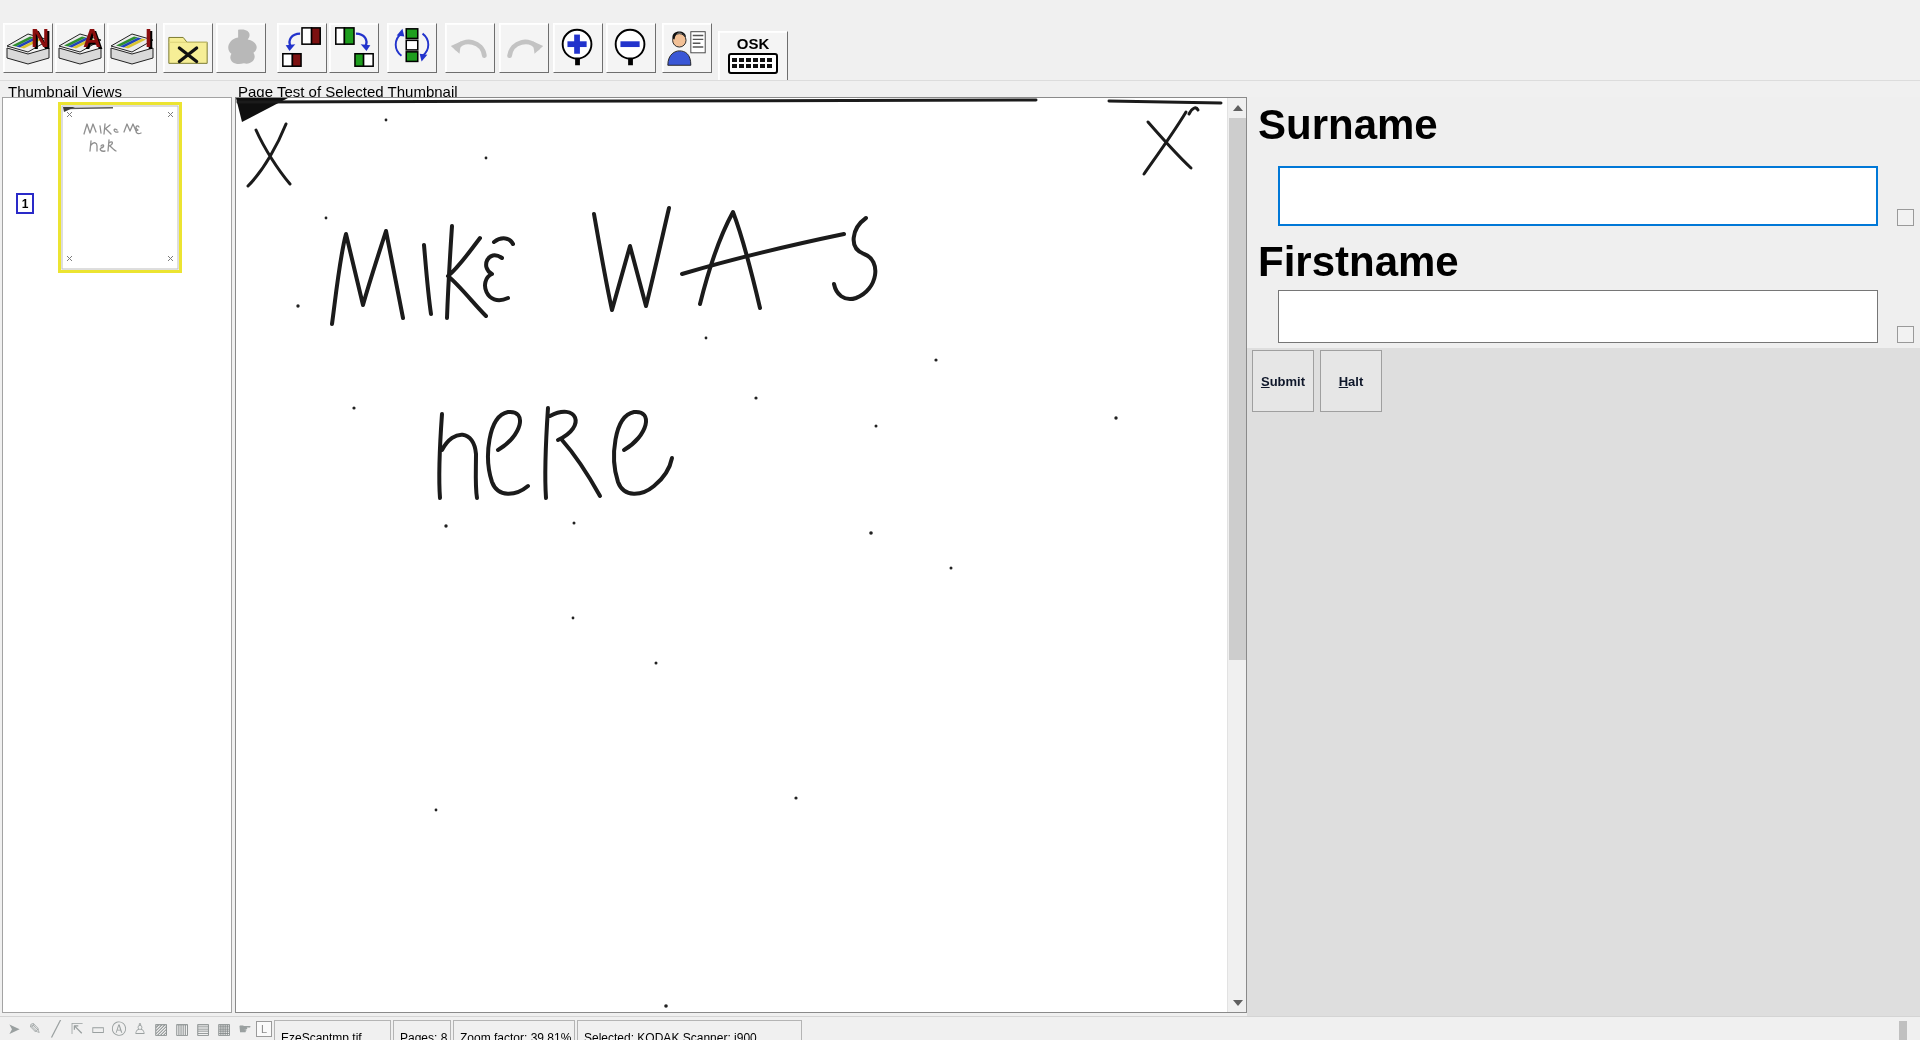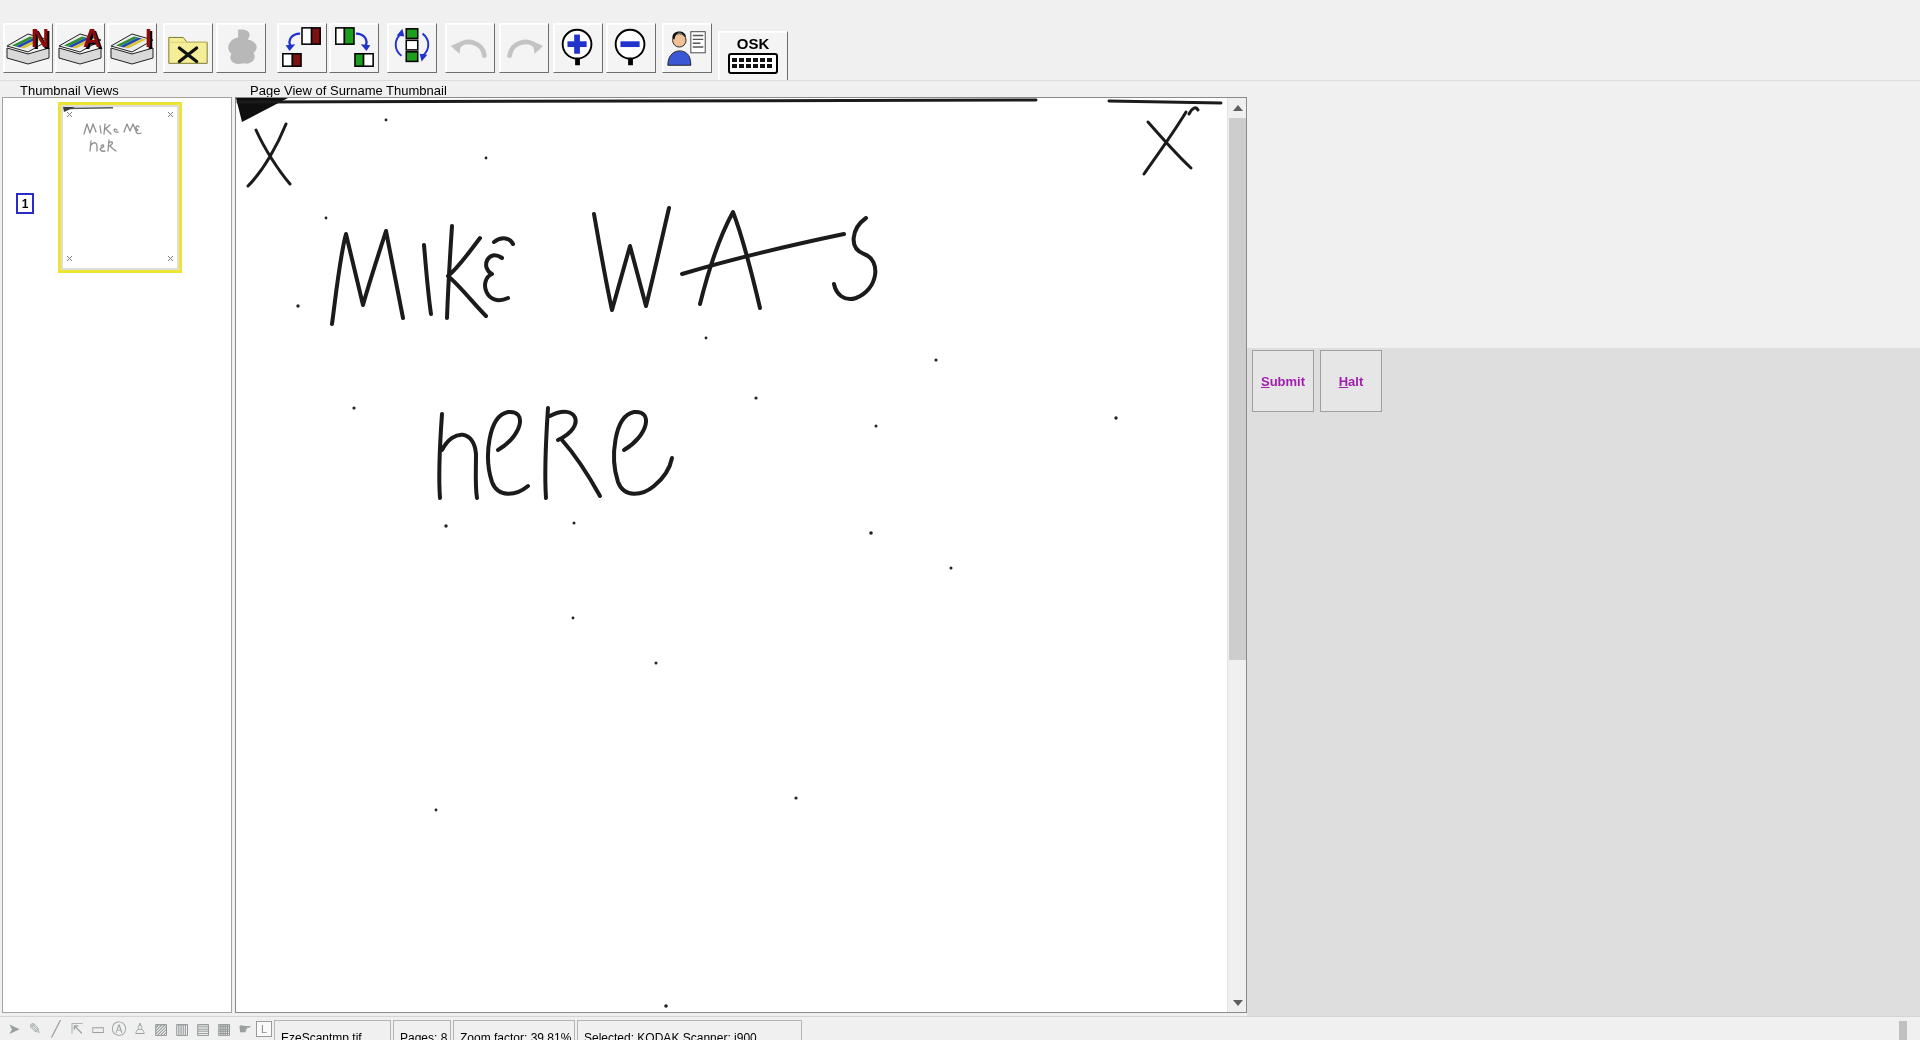--- a/index.html
+++ b/index.html
@@ -18,21 +18,21 @@
   
   .toolbar { position:absolute; left:0; top:21px; width:1920px; height:59px; background:#f0f0f0; }
   .tbtn { position:absolute; top:2px; width:50px; height:50px; background:#f4f4f4;
           border:1px solid; border-color:#ffffff #6e6e6e #6e6e6e #ffffff;
           box-shadow:inset 1px 1px 0 #fdfdfd; display:flex; align-items:center; justify-content:center; }
   .tbtn svg { display:block; }
   .tbtn.wide { width:70px;margin-top:8px; }
 
   
   .labelrow { position:absolute; left:0; top:80px; width:1920px; height:17px; background:#f0f0f0; border-top:1px solid #dcdcdc; }
-  .panel-label { position:absolute; top:2px; font-size:13px; color:#000; white-space:nowrap;margin-left:12px; }
+  .panel-label { position:absolute; top:2px; font-size:15px; color:#000; white-space:nowrap; }
 
   
   .thumb-panel { position:absolute; left:2px; top:97px; width:230px; height:916px; background:#ffffff; border:1px solid #a3a3a3; }
   .page-badge { position:absolute; left:13px; top:95px; width:18px; height:21px; border:2px solid #2a2ac8; background:#fff;
                 color:#000; font-size:12px; font-weight:bold; display:flex; align-items:center; justify-content:center; }
   .thumb { position:absolute; left:55px; top:4px; width:124px; height:171px; border:3px solid #ece431; background:#fff; }
 
   
   .doc-view { position:absolute; left:235px; top:97px; width:1012px; height:916px; background:#ffffff; border:1px solid #8a8a8a; }
   .page-canvas { position:absolute; left:0; top:0; }
@@ -45,21 +45,21 @@
   
   .right-panel { position:absolute; left:1247px; top:97px; width:673px; height:919px; }
   .rp-upper { position:absolute; left:0; top:0; width:673px; height:251px; background:#efefef; }
   .rp-lower { position:absolute; left:0; top:251px; width:673px; height:668px; background:#dedede; }
   .field-label { position:absolute; left:11px; font-size:42px; font-weight:bold; color:#000; white-space:nowrap; }
   .txt-input { position:absolute; left:31px; width:600px; background:#fff; font-size:24px; font-family:"Liberation Sans",sans-serif; padding:0 8px; }
   .txt-input.focused { border:2px solid #0078d7; outline:none; }
   .txt-input.plain   { border:1px solid #767676; outline:none; }
   .side-box { position:absolute; left:650px; width:17px; height:17px; border:1px solid #9a9a9a; background:#f2f2f2; }
   .form-btn { position:absolute; width:62px; height:62px; background:#e6e6e6; border:1px solid #9f9f9f;
-              font-size:13px; font-weight:bold; color:#a21caf; display:flex; align-items:center; justify-content:center; }
+              font-size:13px; font-weight:bold; color:#0f172a; display:flex; align-items:center; justify-content:center; }
   .u { text-decoration:underline; }
 
   
   .statusbar { position:absolute; left:0; top:1016px; width:1920px; height:24px; background:#f0f0f0; border-top:1px solid #d4d4d4; }
   .sb-icons { position:absolute; left:5px; top:1px; display:flex; gap:3px; align-items:center; height:22px; }
   .sb-ico { width:18px; text-align:center; font-size:15px; color:#9aa0a0; }
   .sb-ico.dark { color:#7e8484; }
   .mode-box { position:absolute; left:256px; top:4px; width:16px; height:16px; border:1px solid #9a9a9a; background:#fafafa;
               color:#8b8b8b; font-size:11px; display:flex; align-items:center; justify-content:center; }
   .sb-field { position:absolute; top:3px; height:36px; border:1px solid #b4b4b4; font-size:12px; color:#000;
@@ -221,21 +221,21 @@
             <rect x="32" y="31" width="5" height="4"></rect>
             <rect x="39" y="31" width="5" height="4"></rect>
             <rect x="46" y="31" width="5" height="4"></rect>
         </g>
       </svg>
     </div>
   </div>
 
   <div class="labelrow">
     <span class="panel-label" style="left:8px">Thumbnail Views</span>
-    <span class="panel-label" style="left:238px">Page View of Surname Thumbnail</span>
+    <span class="panel-label" style="left:238px">Page Test of Selected Thumbnail</span>
   </div>
 
   <div class="thumb-panel">
     <div class="page-badge">1</div>
     <div class="thumb">
       <svg width="118" height="165" viewBox="0 0 118 165">
         <rect x="1" y="1" width="116" height="163" fill="#fff" stroke="#bcbcbc"></rect>
         <path d="M4,3.5 L52,2.8" stroke="#555" stroke-width="1.4"></path>
         <path d="M2,2 L14,2 L3,7 Z" fill="#3a3a3a"></path>
         <path class="tx" d="M6,7 L11,12 M11,7 L6,12  M107,7 L112,12 M112,7 L107,12  M6,151 L11,156 M11,151 L6,156  M107,151 L112,156 M112,151 L107,156"></path>
@@ -291,20 +291,28 @@
           <div class="tri-up"></div>
         </div>
       <div class="vthumb"></div>
       <div class="varrow" style="top:895px">
           <div class="tri-dn"></div>
         </div>
     </div>
   </div>
 
   <div class="right-panel">
+    <div class="rp-upper">
+      <div class="field-label" style="top:4px">Surname</div>
+      <input class="txt-input focused" style="top: 69px; height: 60px;" type="text" value="">
+      <div class="side-box" style="top:112px"></div>
+      <div class="field-label" style="top:141px">Firstname</div>
+      <input class="txt-input plain" style="top: 193px; height: 53px;" type="text" value="">
+      <div class="side-box" style="top:229px"></div>
+    </div>
     <div class="rp-lower">
       <button class="form-btn" style="left:5px; top:2px;">
           <span><span class="u">S</span><span>ubmit</span></span>
         </button>
       <button class="form-btn" style="left:73px; top:2px;">
           <span><span class="u">H</span><span>alt</span></span>
         </button>
     </div>
   </div>
 

